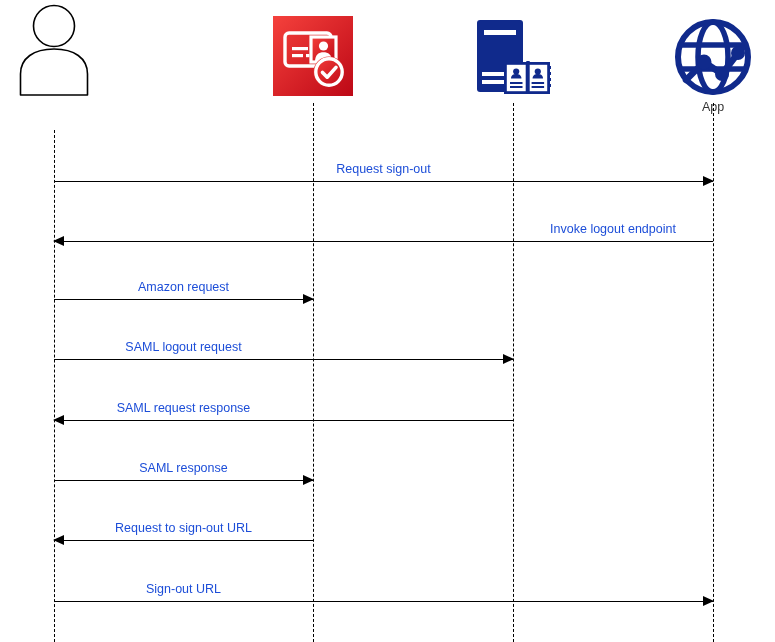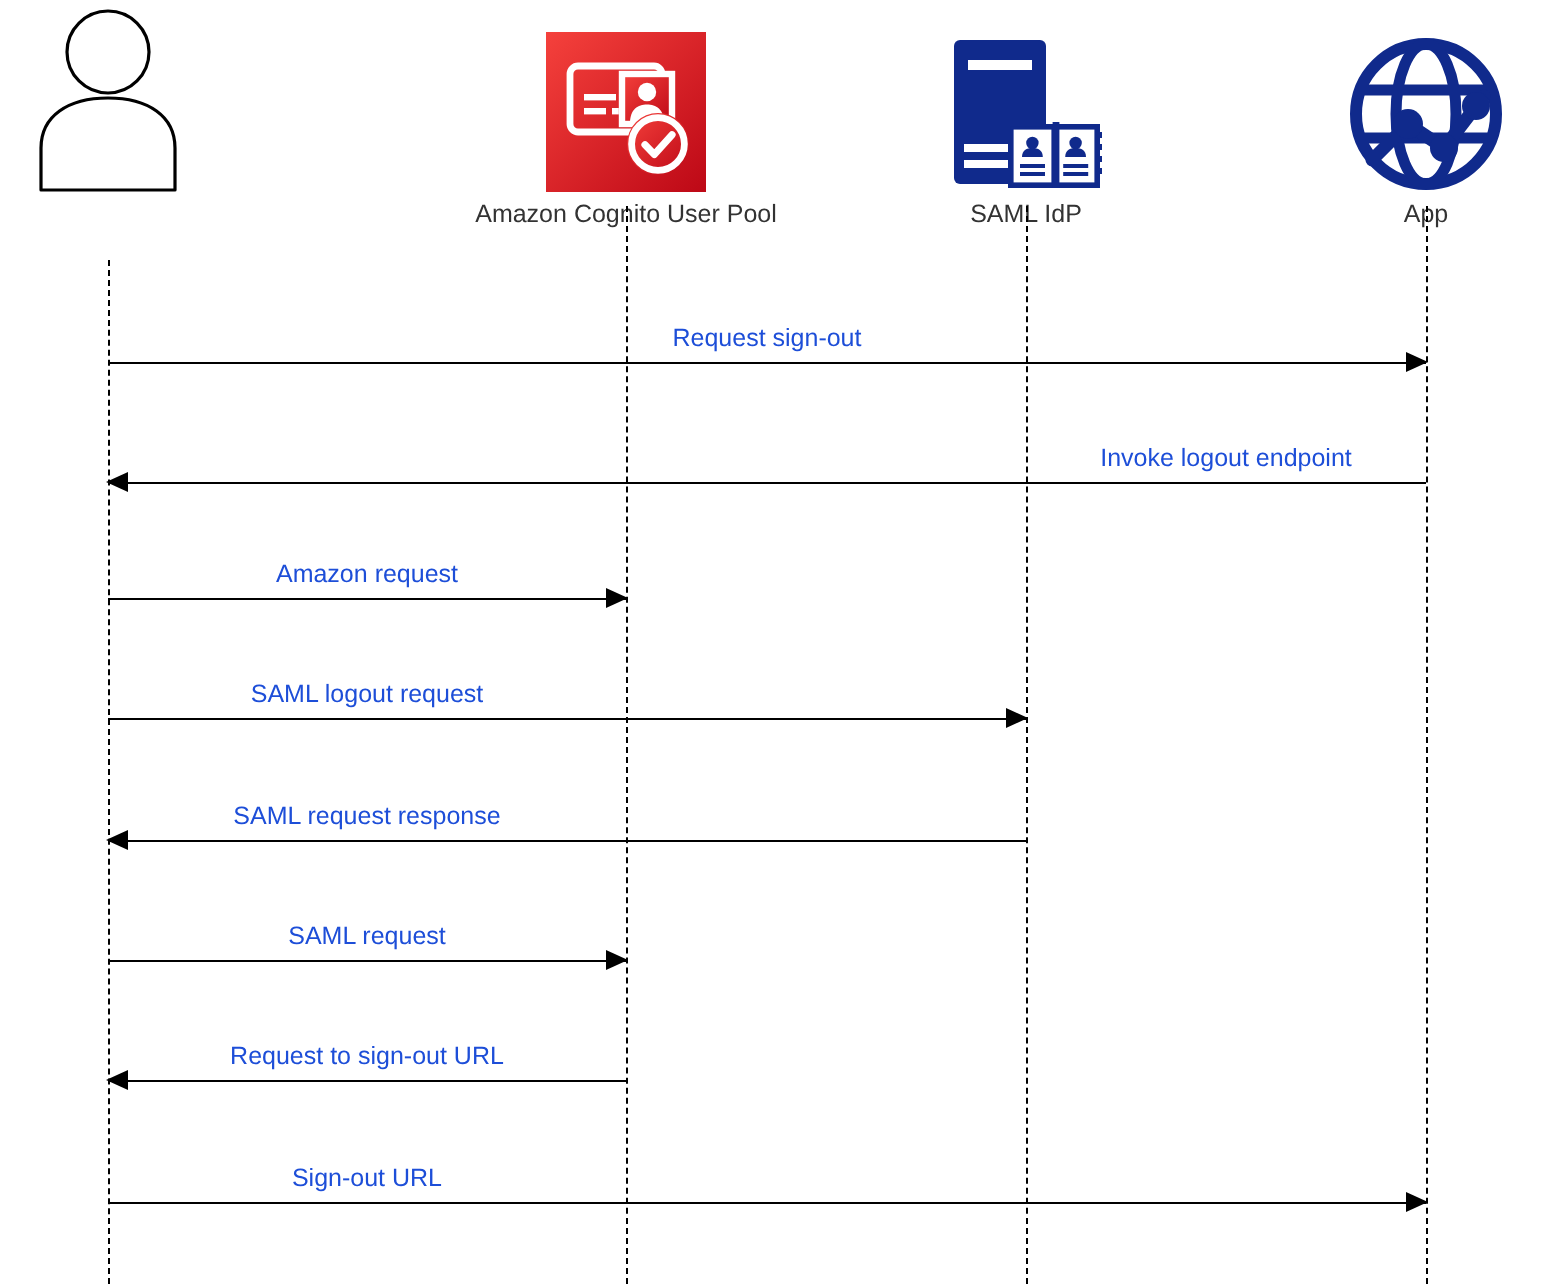--- a/index.html
+++ b/index.html
@@ -123,21 +123,20 @@
 
         <rect x="38" y="21" width="25" height="25" fill="url(#cogGrad)" stroke="#ffffff" stroke-width="3.2"></rect>
         <circle cx="50.5" cy="30" r="4.6" fill="#ffffff"></circle>
         <path d="M 42 45.5 C 42 38.5 46 36.2 50.5 36.2 C 55 36.2 59 38.5 59 45.5 Z" fill="#ffffff"></path>
 
         <circle cx="56" cy="56" r="15.5" fill="url(#cogGrad)"></circle>
         <circle cx="56" cy="56" r="13.2" fill="none" stroke="#ffffff" stroke-width="3.4"></circle>
         <path d="M 49.5 56.4 L 54.2 61.2 L 63 51.4" fill="none" stroke="#ffffff" stroke-width="3.6" stroke-linecap="round" stroke-linejoin="round"></path>
       </svg>
     </div>
-    <div class="plabel">Amazon Cognito User Pool</div>
   </div>
 
   <div class="participant" style="left:433px;">
     <div class="icon-box">
       <svg class="aws-tile" width="78" height="80" viewBox="0 0 78 80">
 
         <path d="M 6 4 h 40 a 3 3 0 0 1 3 3 v 66 a 3 3 0 0 1 -3 3 h -40 a 3 3 0 0 1 -3 -3 v -66 a 3 3 0 0 1 3 -3 z" fill="#102a8c"></path>
         <rect x="10" y="14" width="32" height="5" fill="#ffffff"></rect>
         <rect x="8" y="56" width="34" height="4" fill="#ffffff"></rect>
         <rect x="8" y="64" width="34" height="4" fill="#ffffff"></rect>
@@ -156,21 +155,20 @@
         <path d="M 58.6 62.5 C 58.6 59.2 60.9 58 63.8 58 C 66.7 58 69 59.2 69 62.5 Z" fill="#102a8c"></path>
         <rect x="57.6" y="66" width="12.5" height="2" fill="#102a8c"></rect>
         <rect x="57.6" y="70" width="12.5" height="2" fill="#102a8c"></rect>
 
         <rect x="74" y="50" width="3" height="3" fill="#102a8c"></rect>
         <rect x="74" y="56" width="3" height="3" fill="#102a8c"></rect>
         <rect x="74" y="62" width="3" height="3" fill="#102a8c"></rect>
         <rect x="74" y="68" width="3" height="3" fill="#102a8c"></rect>
       </svg>
     </div>
-    <div class="plabel">SAML IdP</div>
   </div>
 
   <div class="participant" style="left:633px;">
     <div class="icon-box">
       <svg class="aws-tile" width="78" height="78" viewBox="0 0 78 78">
         <circle cx="39" cy="39" r="35" fill="none" stroke="#102a8c" stroke-width="6"></circle>
 
         <ellipse cx="39" cy="39" rx="15" ry="35" fill="none" stroke="#102a8c" stroke-width="5.5"></ellipse>
         <path d="M 7 27 H 71" stroke="#102a8c" stroke-width="5.5" fill="none"></path>
         <path d="M 7 51 H 71" stroke="#102a8c" stroke-width="5.5" fill="none"></path>
@@ -215,21 +213,21 @@
 
   <div class="msg to-left" style="left:54px; top:420px; width:459px;">
     <div class="mline"></div>
     <div class="arrowhead"></div>
     <div class="mlabel" style="width:259px;">SAML request response</div>
   </div>
 
   <div class="msg to-right" style="left:54px; top:480px; width:259px;">
     <div class="mline"></div>
     <div class="arrowhead"></div>
-    <div class="mlabel">SAML request</div>
+    <div class="mlabel">SAML response</div>
   </div>
 
   <div class="msg to-left" style="left:54px; top:540px; width:259px;">
     <div class="mline"></div>
     <div class="arrowhead"></div>
     <div class="mlabel">Request to sign-out URL</div>
   </div>
 
   <div class="msg to-right" style="left:54px; top:601px; width:659px;">
     <div class="mline"></div>

